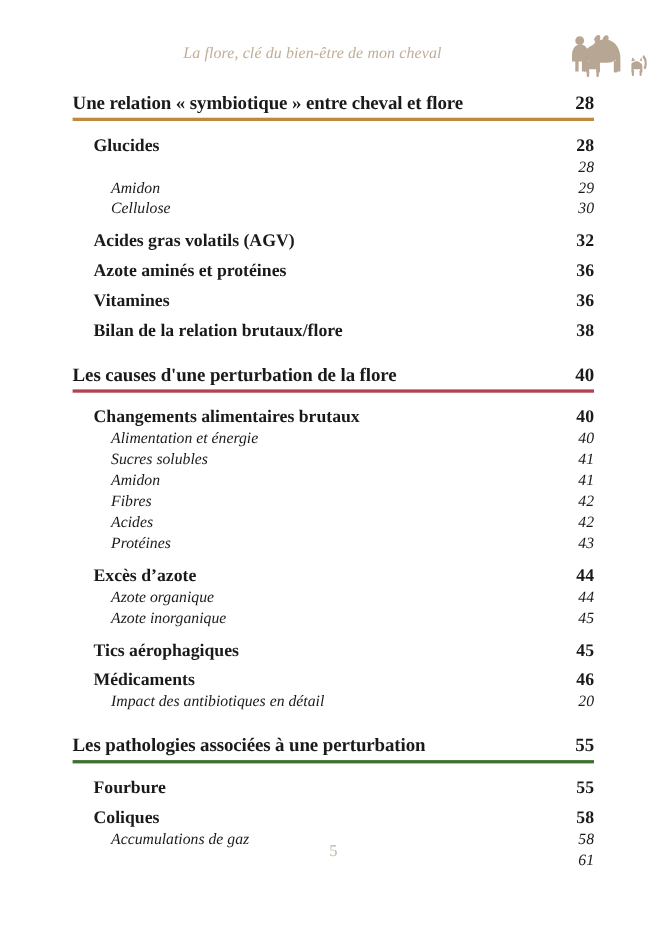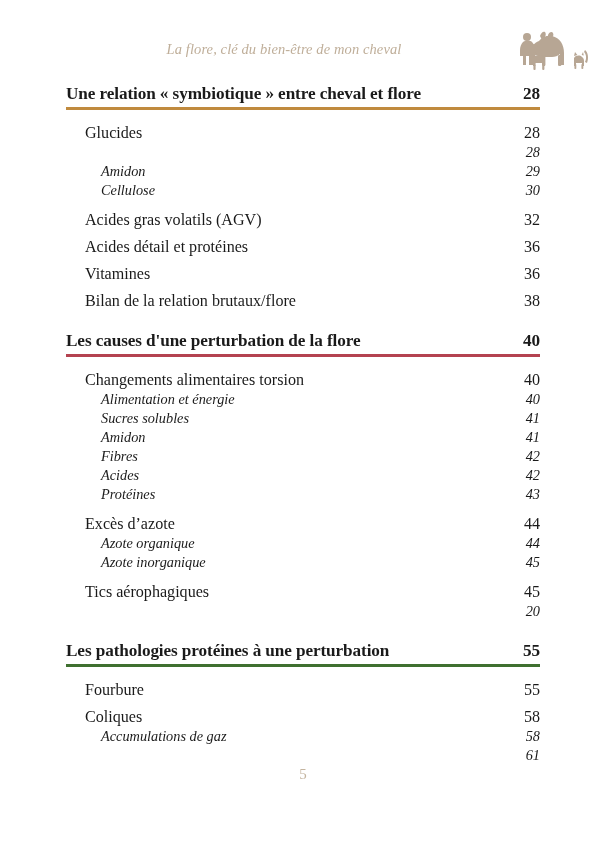--- a/index.html
+++ b/index.html
@@ -83,20 +83,21 @@
     font-size: 17.2px;
   }
 
   
   .lvl2 {
     display: flex;
     align-items: center;
     font-size: 16.1px;
     padding-left: 19px;
     margin-top: 9px;
+    font-weight: bold;
   }
   .lvl2 .t { white-space: nowrap; }
   .lvl2 .num { margin-left: auto; padding-left: 14px; }
 
   
   .lvl3 {
     display: flex;
     align-items: baseline;
     font-style: italic;
     font-size: 14.3px;
@@ -180,39 +181,39 @@
         </div>
         <div class="lvl3">
           <span class="t">Cellulose</span>
           <span class="num">30</span>
         </div>
         <div class="lvl2 after-lvl3">
           <span class="t">Acides gras volatils (AGV)</span>
           <span class="num">32</span>
         </div>
         <div class="lvl2">
-          <span class="t">Acides détail et protéines</span>
+          <span class="t">Azote aminés et protéines</span>
           <span class="num">36</span>
         </div>
         <div class="lvl2">
           <span class="t">Vitamines</span>
           <span class="num">36</span>
         </div>
         <div class="lvl2">
           <span class="t">Bilan de la relation brutaux/flore</span>
           <span class="num">38</span>
         </div>
       </div>
       <div class="section-block">
         <div class="lvl1" style="border-bottom-color: rgb(180, 66, 80);">
           <span class="t">Les causes d'une perturbation de la flore</span>
           <span class="num">40</span>
         </div>
         <div class="lvl2">
-          <span class="t">Changements alimentaires torsion</span>
+          <span class="t">Changements alimentaires brutaux</span>
           <span class="num">40</span>
         </div>
         <div class="lvl3">
           <span class="t">Alimentation et énergie</span>
           <span class="num">40</span>
         </div>
         <div class="lvl3">
           <span class="t">Sucres solubles</span>
           <span class="num">41</span>
         </div>
@@ -241,27 +242,32 @@
           <span class="num">44</span>
         </div>
         <div class="lvl3">
           <span class="t">Azote inorganique</span>
           <span class="num">45</span>
         </div>
         <div class="lvl2 after-lvl3">
           <span class="t">Tics aérophagiques</span>
           <span class="num">45</span>
         </div>
-        <div class="lvl3">
+        <div class="lvl2">
+          <span class="t">Médicaments</span>
+          <span class="num">46</span>
+        </div>
+        <div class="lvl3">
+          <span class="t">Impact des antibiotiques en détail</span>
           <span class="num">20</span>
         </div>
       </div>
       <div class="section-block">
         <div class="lvl1" style="border-bottom-color: rgb(63, 112, 48);">
-          <span class="t">Les pathologies protéines à une perturbation</span>
+          <span class="t">Les pathologies associées à une perturbation</span>
           <span class="num">55</span>
         </div>
         <div class="lvl2">
           <span class="t">Fourbure</span>
           <span class="num">55</span>
         </div>
         <div class="lvl2">
           <span class="t">Coliques</span>
           <span class="num">58</span>
         </div>

